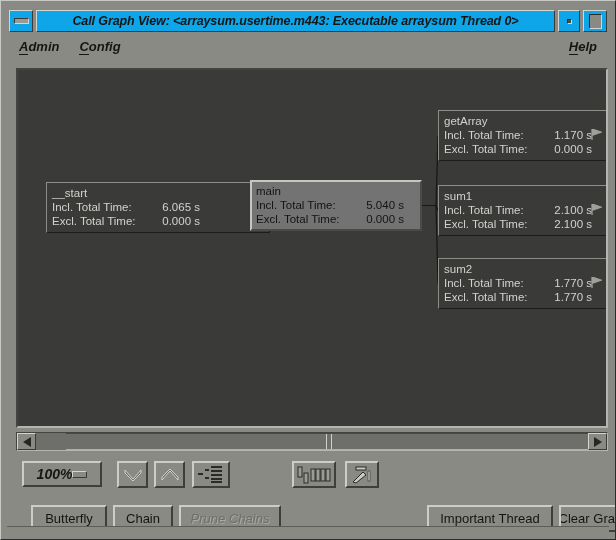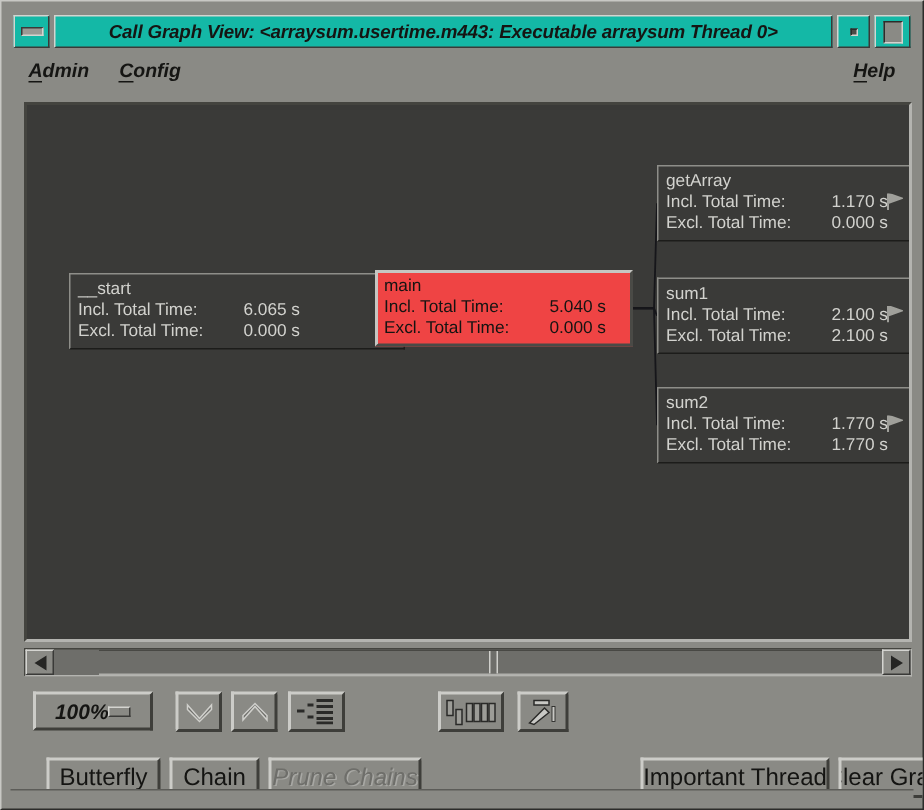--- a/index.html
+++ b/index.html
@@ -32,21 +32,21 @@
 
   
   .titlebar {
     position: absolute;
     left: 5px; top: 6px; right: 5px; height: 22px;
     display: flex;
     align-items: stretch;
     gap: 3px;
   }
   .tb-btn {
-    background: #14b8a6;
+    background: #0ea5e9;
     border-top: 1px solid #d4d4d0;
     border-left: 1px solid #d4d4d0;
     border-right: 1px solid #3a3a38;
     border-bottom: 1px solid #3a3a38;
     display: flex; align-items: center; justify-content: center;
     box-sizing: border-box;
   }
   .tb-minimize { width: 24px; }
   .tb-minimize .bar {
     width: 15px; height: 6px;
@@ -147,21 +147,21 @@
     border-right: 1px solid #1c1c1a;
     border-bottom: 1px solid #1c1c1a;
     box-sizing: border-box;
     padding: 3px 5px 4px 5px;
     color: #d2d2ce;
     font-size: 11.5px;
     line-height: 14px;
     white-space: nowrap;
   }
   .node.selected {
-    background: #ef4444;
+    background: #737373;
     color: #141412;
     border-top: 2px solid #c6c6c2;
     border-left: 2px solid #c6c6c2;
     border-right: 2px solid #4a4a46;
     border-bottom: 2px solid #4a4a46;
     padding: 2px 4px 3px 4px;
   }
   .node .nm { display: block; }
   .node .row {
     display: flex;
@@ -284,21 +284,21 @@
   .push {
     position: absolute;
     top: 2px; height: 27px;
     background: #8a8a85;
     border-top: 2px solid #ccccc8;
     border-left: 2px solid #ccccc8;
     border-right: 2px solid #3e3e3a;
     border-bottom: 2px solid #3e3e3a;
     box-sizing: border-box;
     display: flex; align-items: center; justify-content: center;
-    font-size: 16px;
+    font-size: 13px;
     color: #141412;
     white-space: nowrap;
     overflow: hidden;
   }
   .push.disabled {
     color: #6e6e6a;
     text-shadow: 1px 1px 0 #a8a8a4;
     font-style: italic;
   }
   .bottom-edge {

